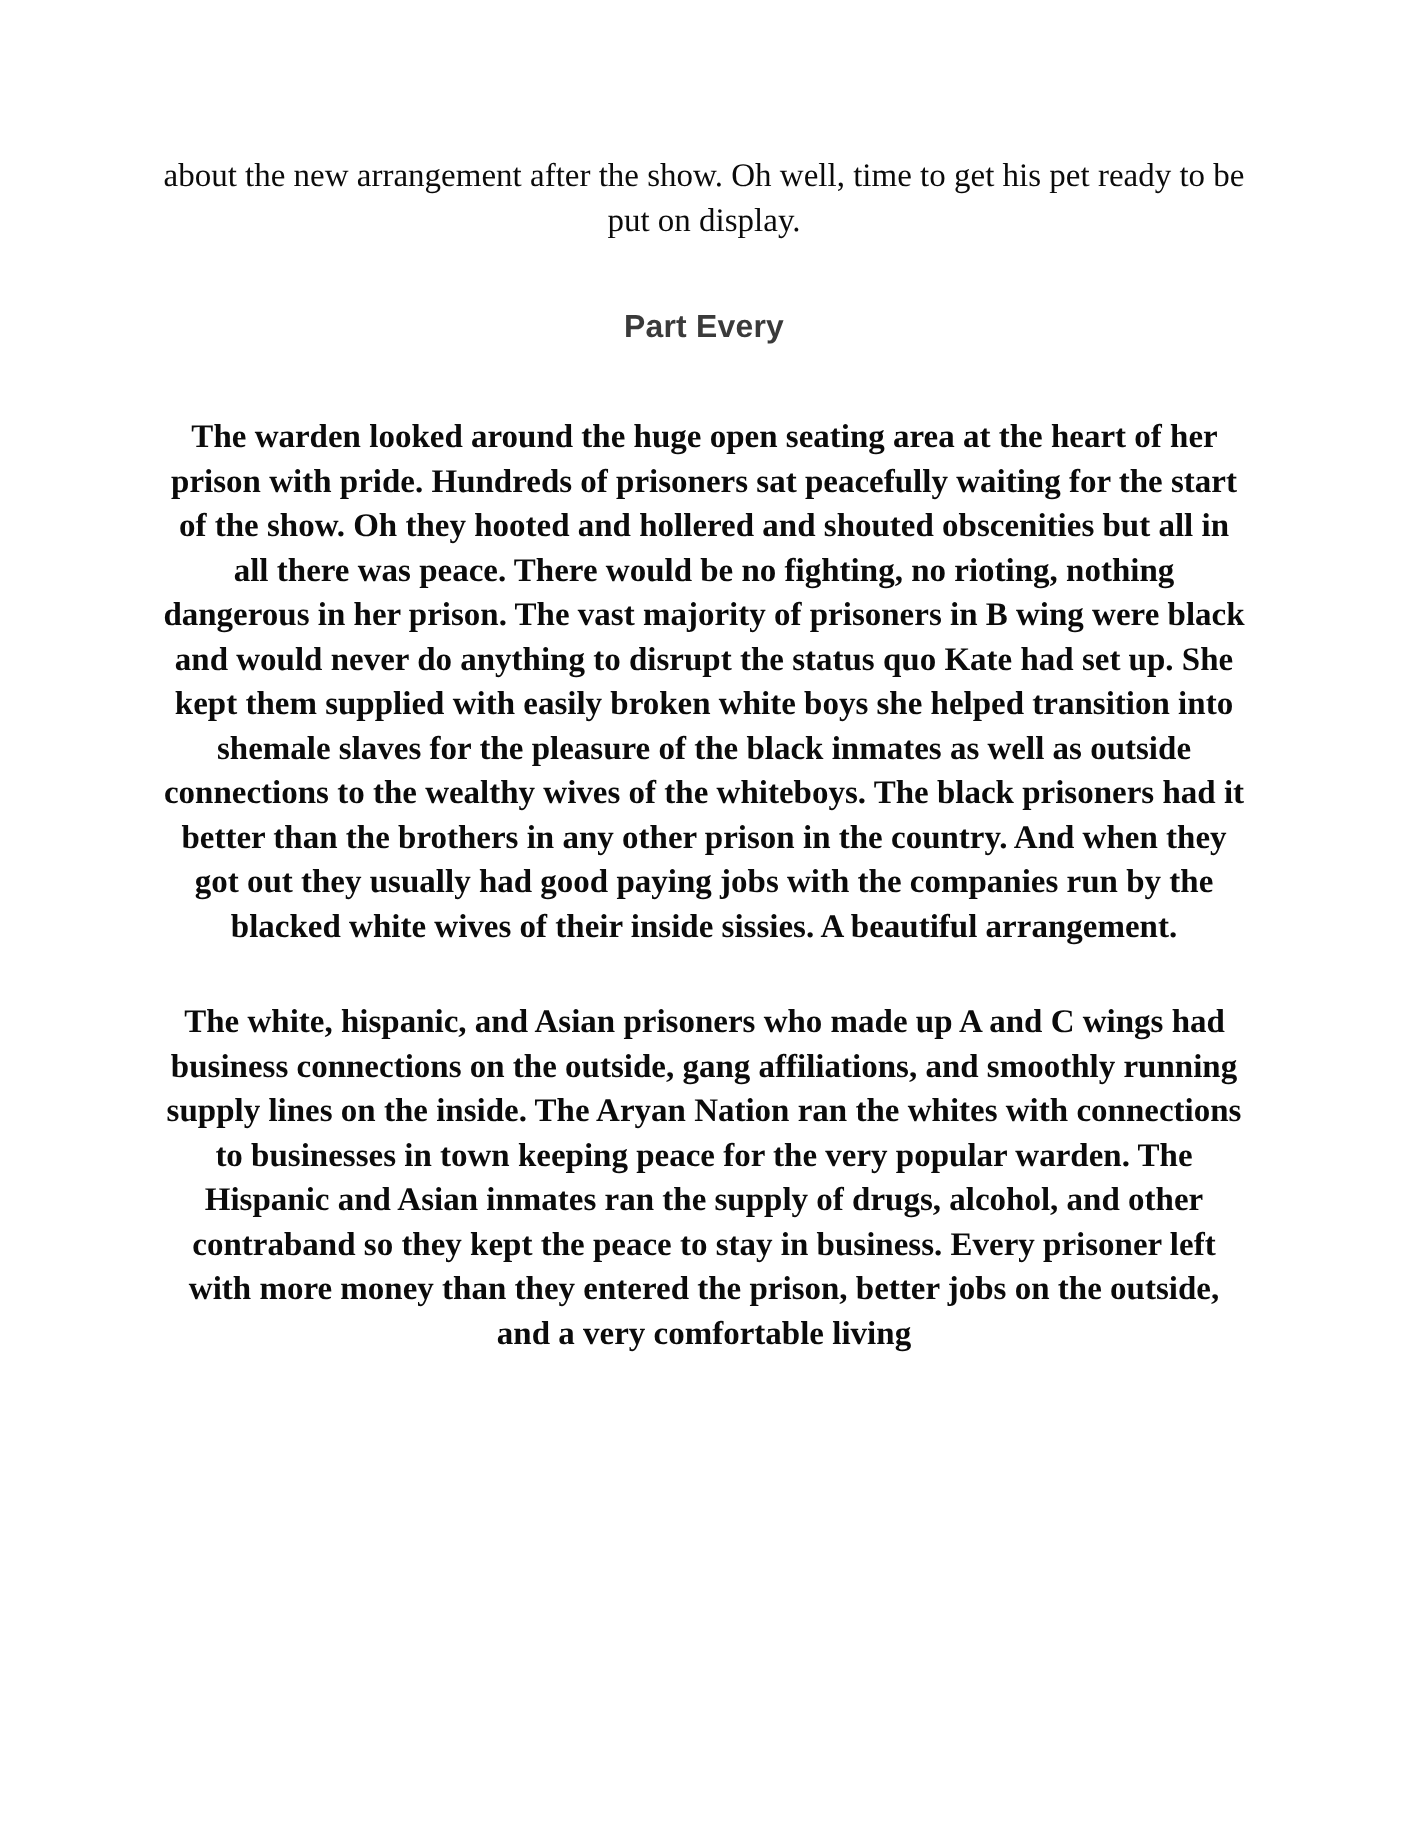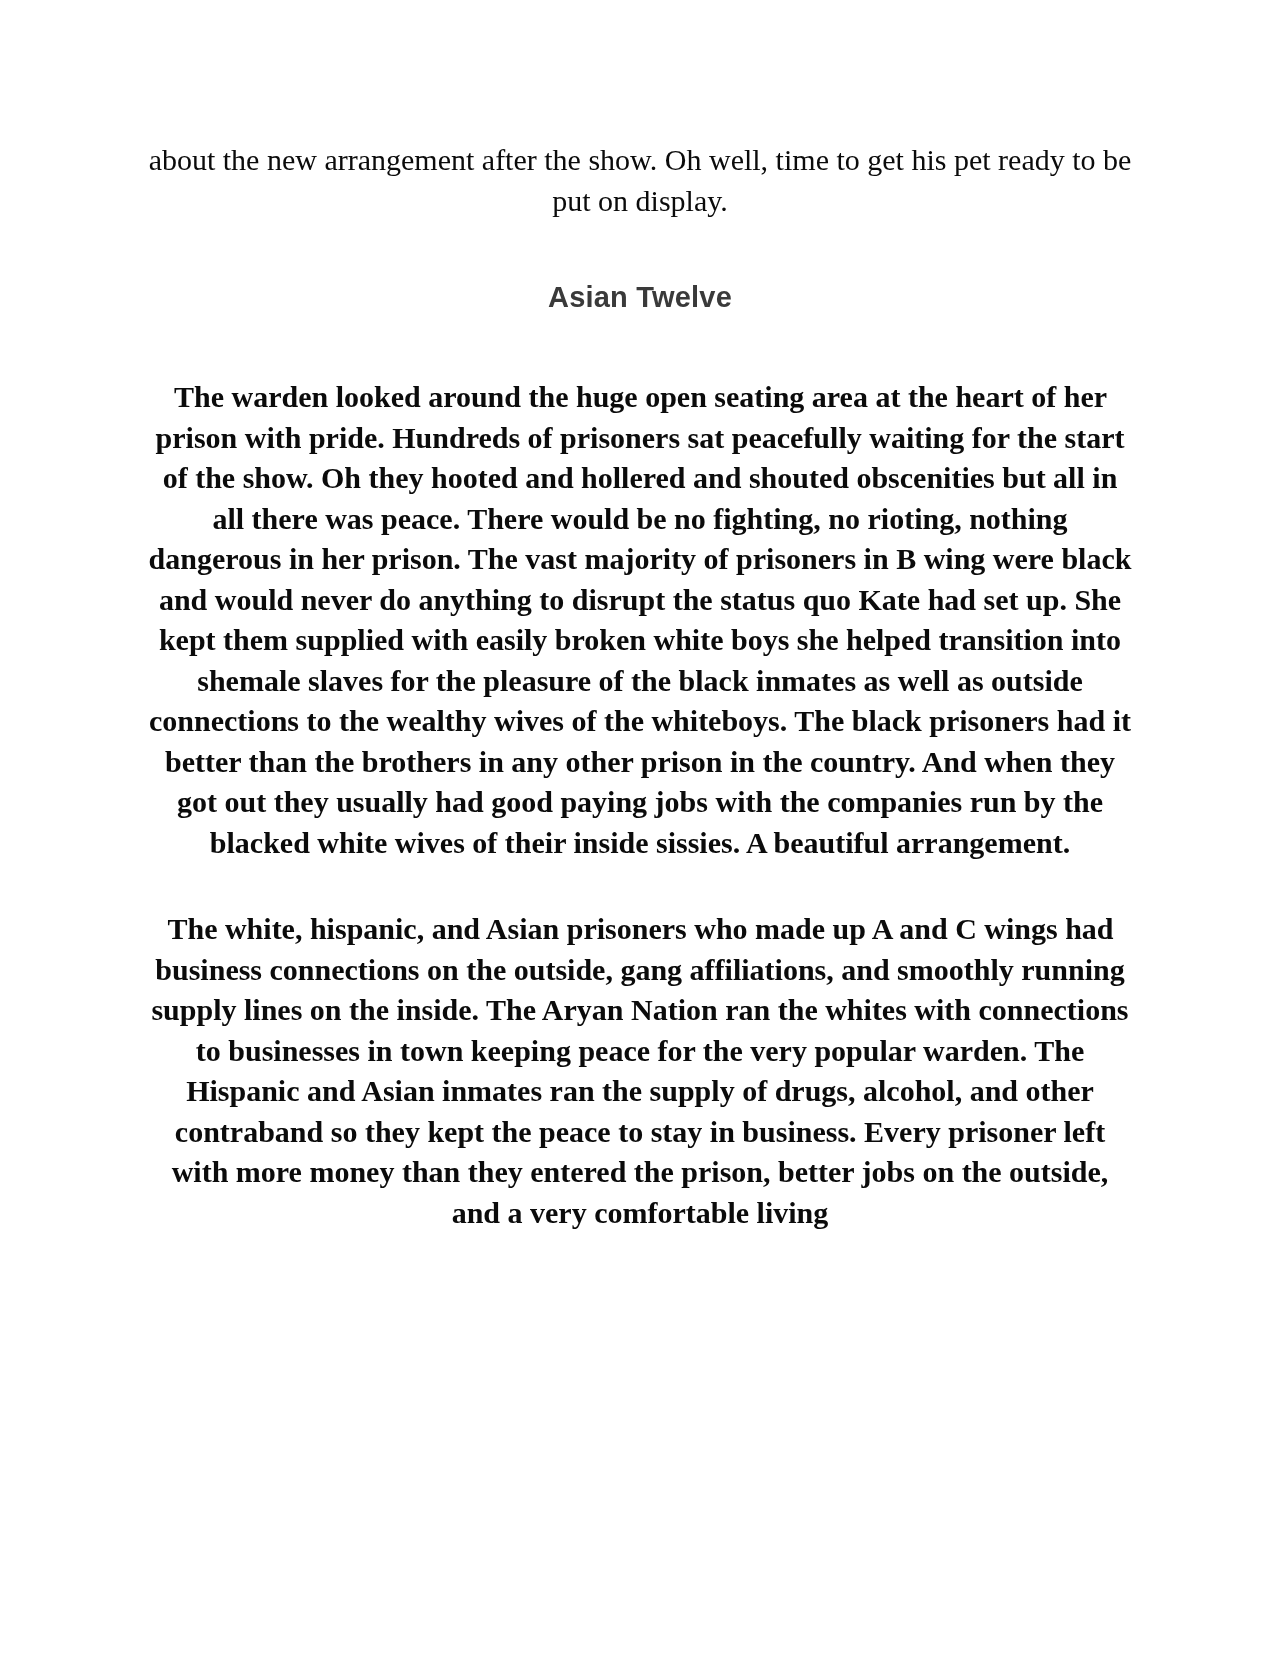--- a/index.html
+++ b/index.html
@@ -48,21 +48,21 @@
 </style>
 </head>
 <body>
 
 <div class="page">
 
   <p class="para">about the new arrangement after the show. Oh well, time to get his pet ready to be put on display.</p>
 
   <div class="spacer-sm"></div>
 
-  <h2 class="heading">Asian Twelve</h2>
+  <h2 class="heading">Part Every</h2>
 
   <div class="spacer-md"></div>
 
   <p class="para indent-first">          The warden looked around the huge open seating area at the heart of her prison with pride. Hundreds of prisoners sat peacefully waiting for the start of the show. Oh they hooted and hollered and shouted obscenities but all in all there was peace. There would be no fighting, no rioting, nothing dangerous in her prison. The vast majority of prisoners in B wing were black and would never do anything to disrupt the status quo Kate had set up. She kept them supplied with easily broken white boys she helped transition into shemale slaves for the pleasure of the black inmates as well as outside connections to the wealthy wives of the whiteboys. The black prisoners had it better than the brothers in any other prison in the country. And when they got out they usually had good paying jobs with the companies run by the blacked white wives of their inside sissies. A beautiful arrangement.</p>
 
   <div class="spacer-lg"></div>
 
   <p class="para indent-first">          The white, hispanic, and Asian prisoners who made up A and C wings had business connections on the outside, gang affiliations, and smoothly running supply lines on the inside. The Aryan Nation ran the whites with connections to businesses in town keeping peace for the very popular warden. The Hispanic and Asian inmates ran the supply of drugs, alcohol, and other contraband so they kept the peace to stay in business. Every prisoner left with more money than they entered the prison, better jobs on the outside, and a very comfortable living</p>
 
 </div>

